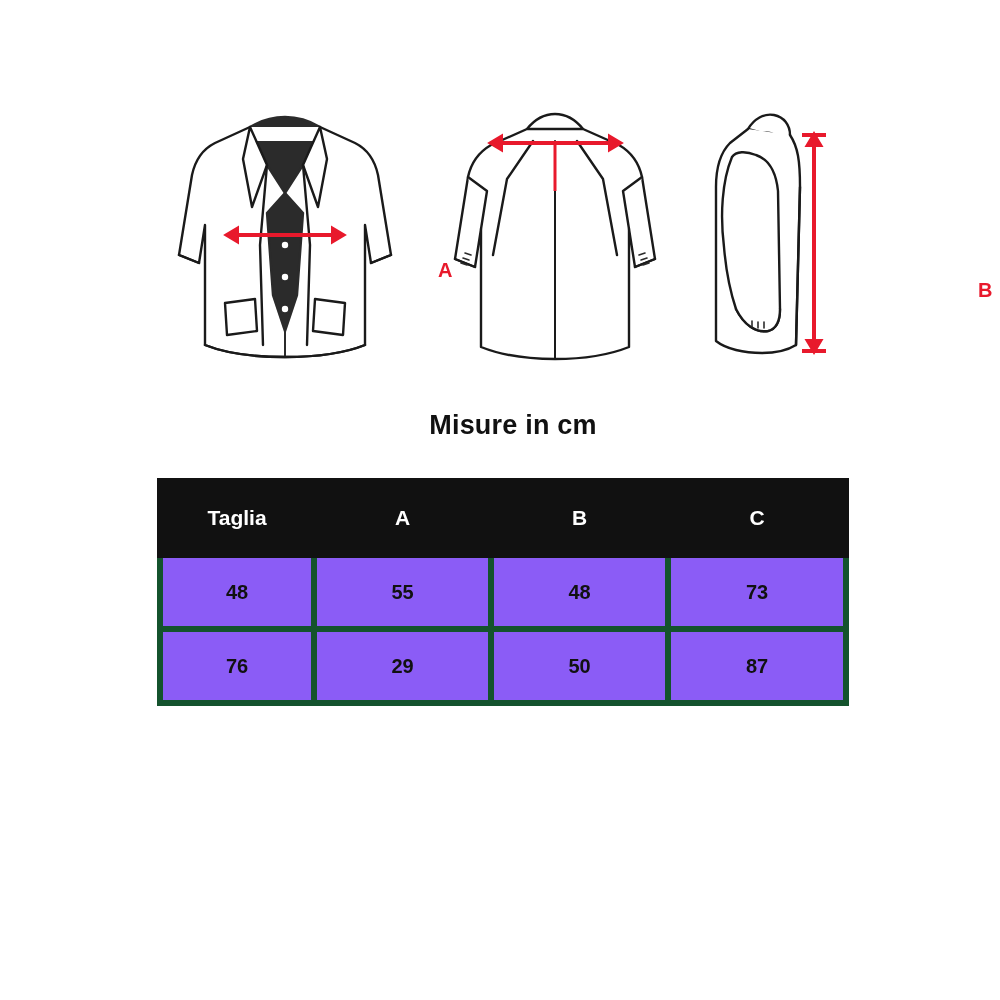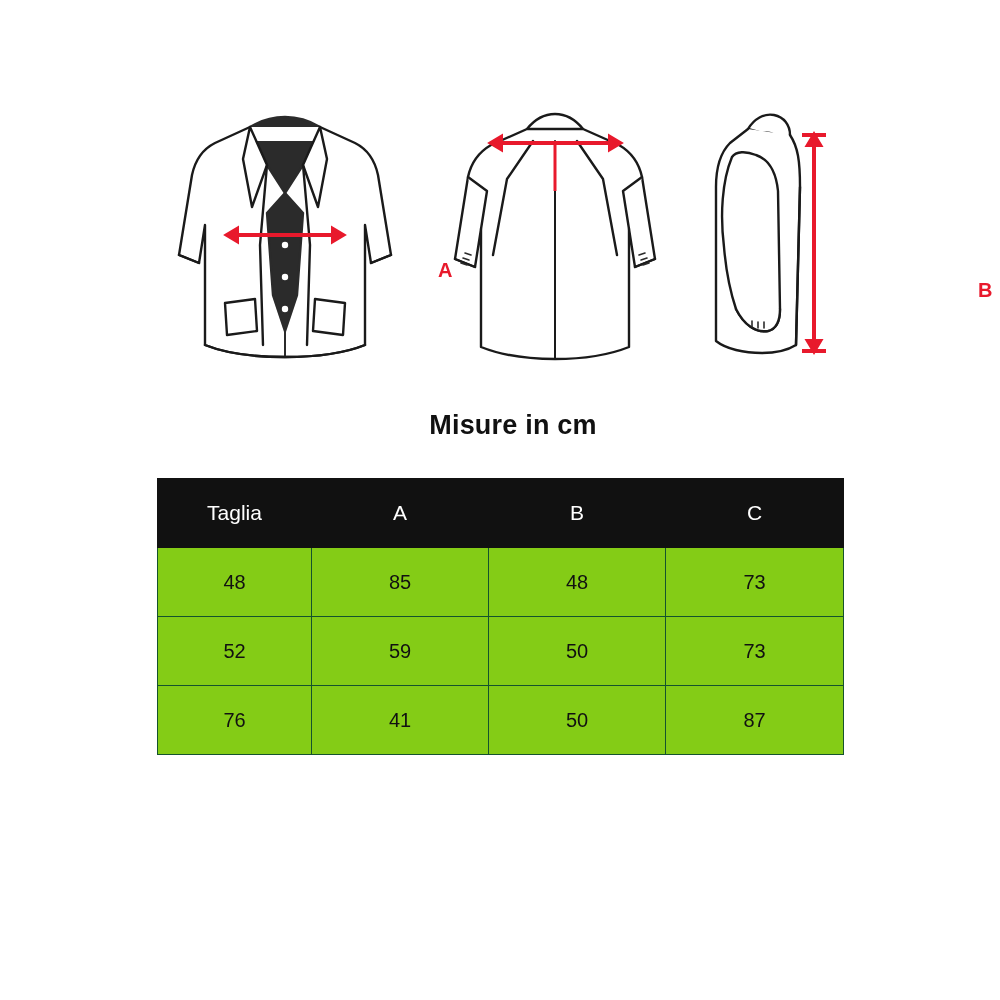--- a/index.html
+++ b/index.html
@@ -72,37 +72,37 @@
     top: 478px;
     width: 686px;
   }
   table.size-table {
     border-collapse: collapse;
     width: 686px;
     table-layout: fixed;
   }
   table.size-table th,
   table.size-table td {
-    border: 1px solid #14532d;
+    border: 6px solid #14532d;
     text-align: center;
     font-size: 20px;
-    font-weight: normal;
+    font-weight: bold;
     font-family: "Liberation Sans", sans-serif;
   }
   table.size-table thead th {
     background: #111111;
     color: #ffffff;
     height: 66px;
     border-color: #111111;
     font-size: 21px;
   }
   table.size-table tbody td {
     height: 66px;
     color: #111111;
-    background: #84cc16;
+    background: #8b5cf6;
   }
   table.size-table col.c0 { width: 154px; }
   table.size-table col.c1 { width: 177px; }
   table.size-table col.c2 { width: 177px; }
   table.size-table col.c3 { width: 178px; }
 </style>
 </head>
 <body>
 
 <div class="page">
@@ -235,33 +235,27 @@
         <tr>
           <th>Taglia</th>
           <th>A</th>
           <th>B</th>
           <th>C</th>
         </tr>
       </thead>
       <tbody>
         <tr>
           <td>48</td>
-          <td>85</td>
+          <td>55</td>
           <td>48</td>
           <td>73</td>
         </tr>
         <tr>
-          <td>52</td>
-          <td>59</td>
-          <td>50</td>
-          <td>73</td>
-        </tr>
-        <tr>
           <td>76</td>
-          <td>41</td>
+          <td>29</td>
           <td>50</td>
           <td>87</td>
         </tr>
       </tbody>
     </table>
   </div>
 
 </div>
 
 </body></html>

